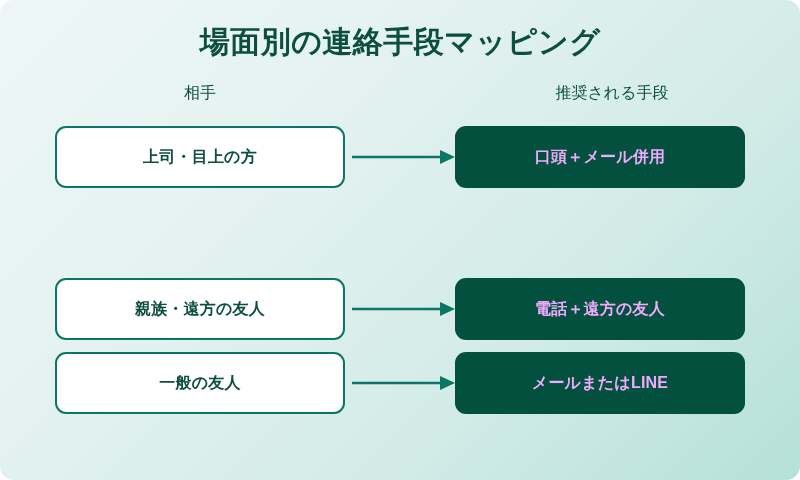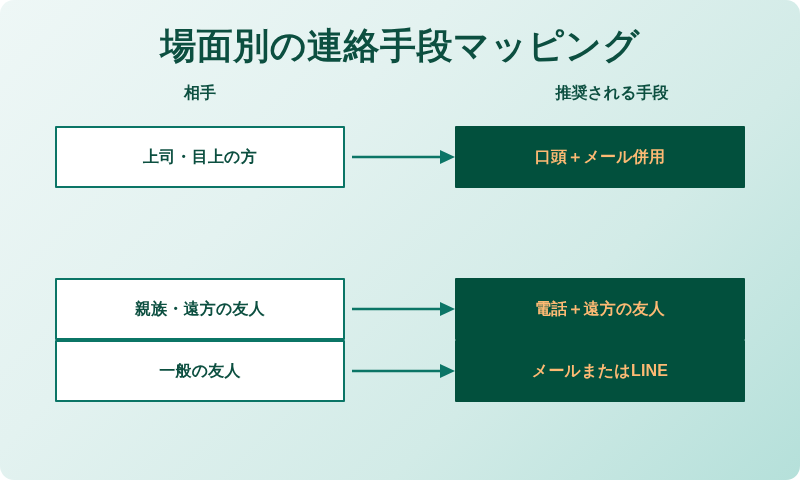--- a/index.html
+++ b/index.html
@@ -24,80 +24,80 @@
     background: linear-gradient(135deg, #eef7f6 0%, #e3f2f0 35%, #d2ebe7 68%, #b5e0da 100%);
   }
 
   
   #title {
     position: absolute;
     left: 0;
     top: 22px;
     width: 800px;
     text-align: center;
-    font-size: 36px;
+    font-size: 30px;
     font-weight: 700;
     letter-spacing: 0.5px;
     color: #0c4f40;
     white-space: nowrap;
   }
 
   
   .col-head {
     position: absolute;
     top: 83px;
     font-size: 16px;
-    font-weight: 700;
+    font-weight: 400;
     color: #0c4f40;
     text-align: center;
     white-space: nowrap;
   }
   #head-left  { left: 55px;  width: 290px; }
   #head-right { left: 467px; width: 290px; }
 
   
   .row {
     position: absolute;
     left: 0;
     width: 800px;
     height: 62px;
   }
   .row.r0 { top: 126px; }
   .row.r1 { top: 202px; }
   .row.r2 { top: 278px; font-family: Liberation Mono, monospace; }
-  .row.r3 { top: 340px; text-decoration: underline; }
+  .row.r3 { top: 352px; text-decoration: underline; }
 
   .node {
     position: absolute;
     top: 0;
     height: 62px;
     box-sizing: border-box;
     display: flex;
     align-items: center;
     justify-content: center;
-    border-radius: 1px;
+    border-radius: 11px;
     font-size: 16px;
     font-weight: 700;
     white-space: nowrap;
     letter-spacing: 0.2px;
   }
 
   .node.source {
     left: 55px;
     width: 290px;
     background: #ffffff;
     border: 2px solid #0b7566;
     color: #0c4f40;
   }
 
   .node.target {
     left: 455px;
     width: 290px;
     background: #02503d;
-    color: #fdba74;
+    color: #f0abfc;
   }
 
   
   .connector {
     position: absolute;
     left: 352px;
     top: 0;
     width: 104px;
     height: 62px;
     overflow: visible;

